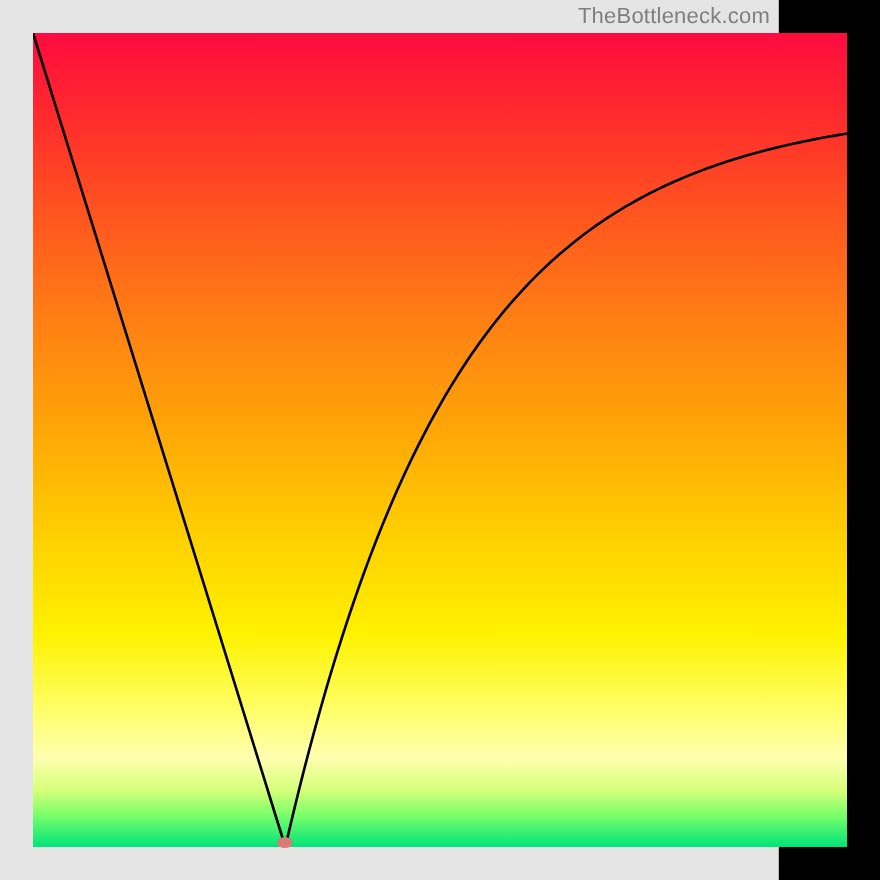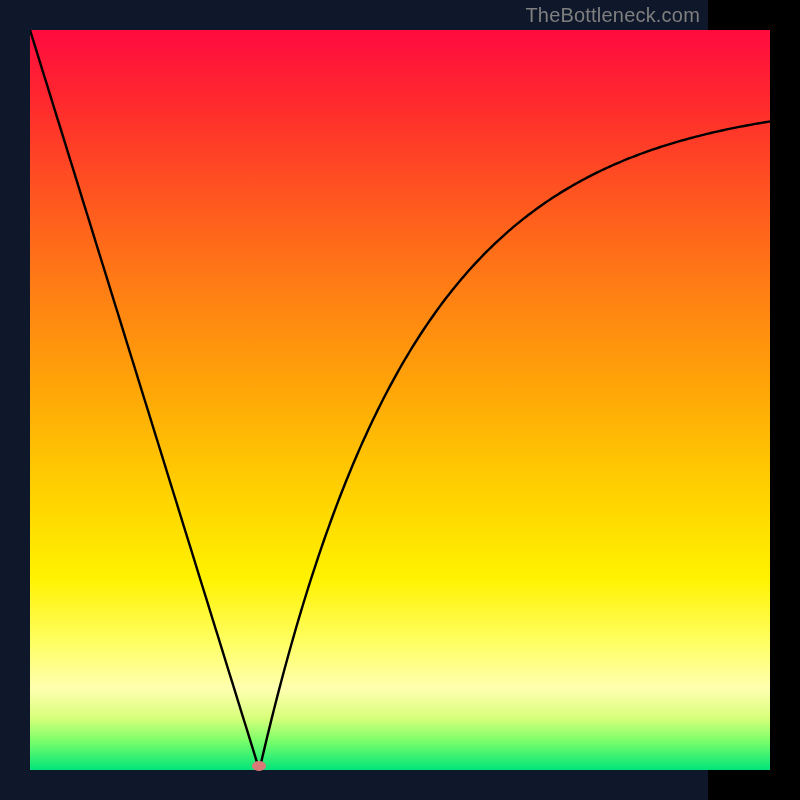--- a/index.html
+++ b/index.html
@@ -8,21 +8,21 @@
     width: 800px;
     height: 800px;
     overflow: hidden;
     background: #000;
     font-family: Arial, Helvetica, sans-serif;
   }
   .frame {
     position: relative;
     width: 708px;
     height: 800px;
-    background: #0f172a;
+    background: #e5e5e5;
   }
   .plot {
     position: absolute;
     left: 30px;
     top: 30px;
     width: 740px;
     height: 740px;
     background: linear-gradient(
       to bottom,
       #ff0b3f 0%,

